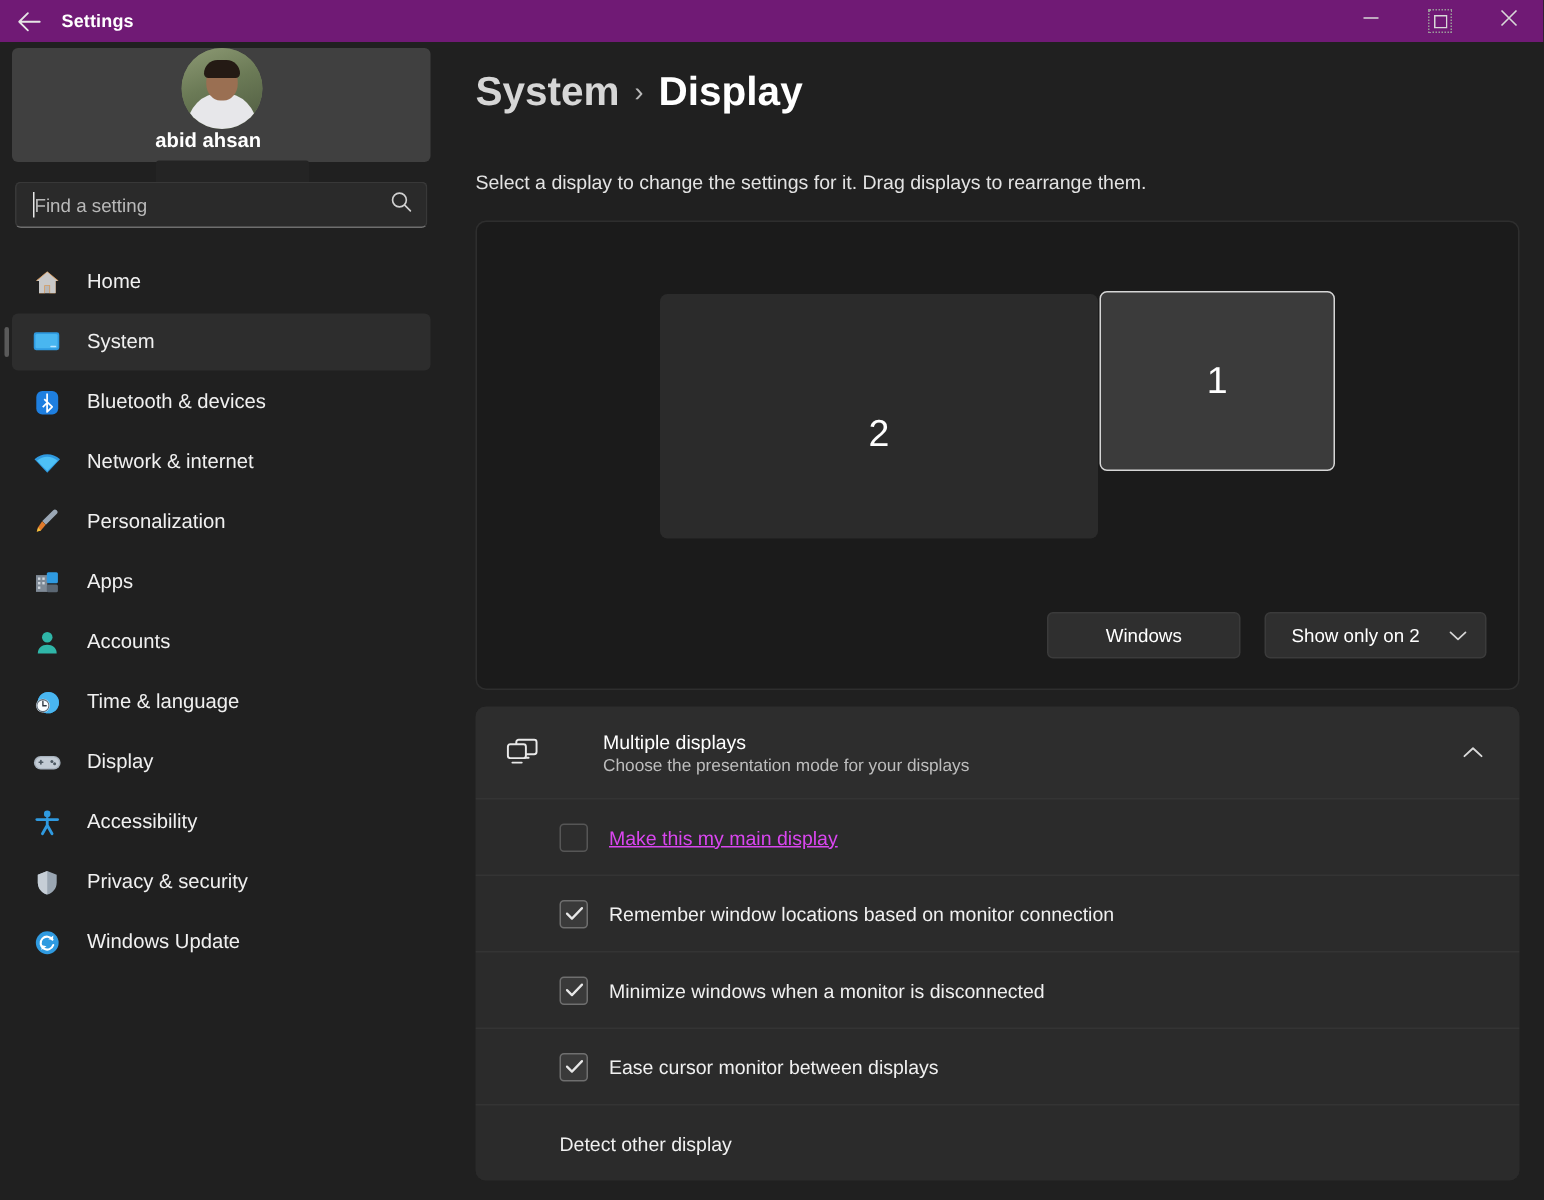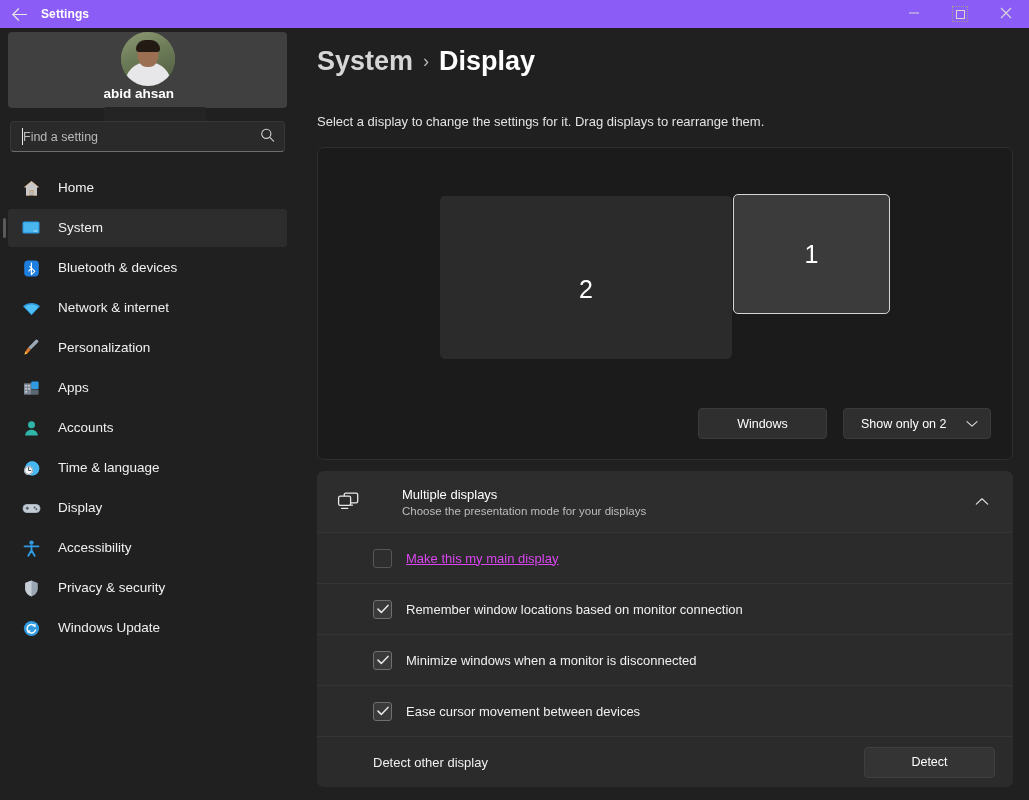--- a/index.html
+++ b/index.html
@@ -9,21 +9,21 @@
     font-family: "Liberation Sans", sans-serif;
     color: #ffffff;
     overflow: hidden;
   }
   #app { position: relative; width: 1029px; height: 800px; display: flex; flex-direction: column; }
 
   
   .titlebar {
     height: 28px; flex: 0 0 28px;
     display: flex; align-items: center;
-    background: #8b5cf6;
+    background: #701a75;
     position: relative;
   }
   .back-btn {
     width: 38px; height: 28px;
     display: flex; align-items: center; justify-content: center;
     color: #e6e6e6;
   }
   .back-btn svg { display: block; }
   .app-title {
     font-size: 12px; font-weight: bold; color: #ffffff;
@@ -515,25 +515,24 @@
           </span>
           <span class="lbl">Minimize windows when a monitor is disconnected</span>
         </div>
 
         <div class="md-row">
           <span class="cb">
             <svg width="12" height="10" viewBox="0 0 12 10" fill="none">
               <path d="M1 5.1l3.3 3.3L11 1.4" stroke="#e8e8e8" stroke-width="1.5" stroke-linecap="round" stroke-linejoin="round"></path>
             </svg>
           </span>
-          <span class="lbl">Ease cursor movement between devices</span>
+          <span class="lbl">Ease cursor monitor between displays</span>
         </div>
 
         <div class="md-row detect">
           <span class="lbl">Detect other display</span>
-          <span class="btn-detect">Detect</span>
         </div>
 
       </div>
 
     </div>
   </div>
 </div>
 
 </body></html>

